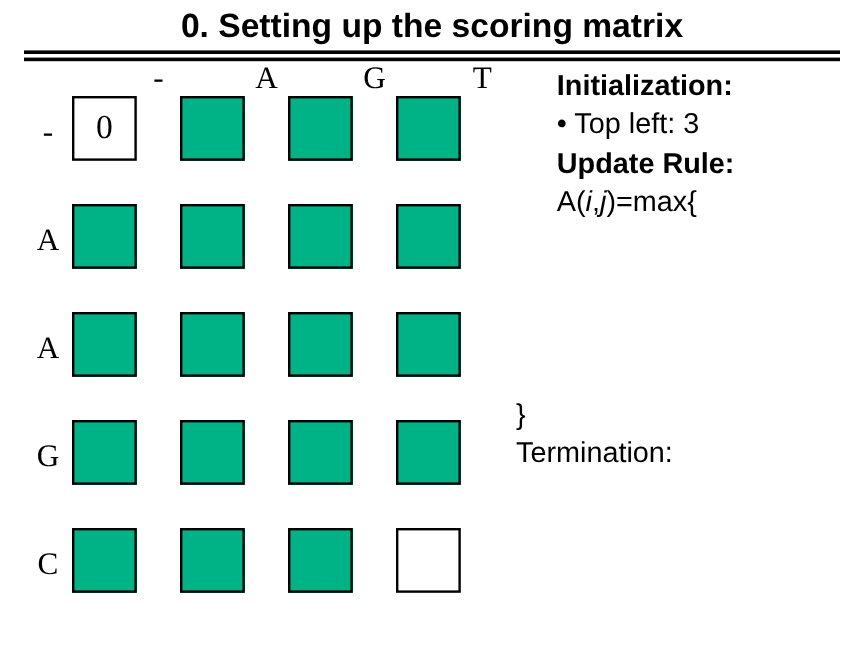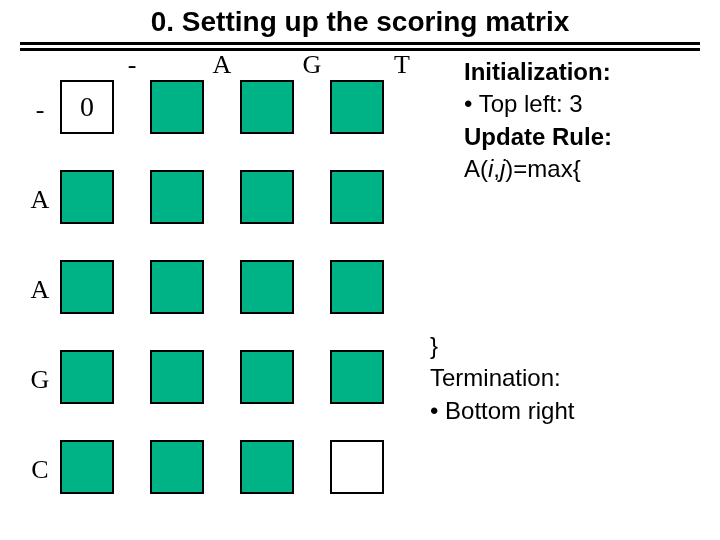--- a/index.html
+++ b/index.html
@@ -148,16 +148,15 @@
     <div class="bullet">Top left: 3</div>
     <div class="hdr">Update Rule:</div>
     <div>
       <span>A(</span><span class="italic">i</span><span>,</span><span class="italic">j</span><span>)=max{</span>
     </div>
   </div>
 
   <div class="notes2">
     <div>}</div>
     <div class="hdr">Termination:</div>
-    <div class="bullet">Bottom right</div>
   </div>
 
 </div>
 
 </body></html>

